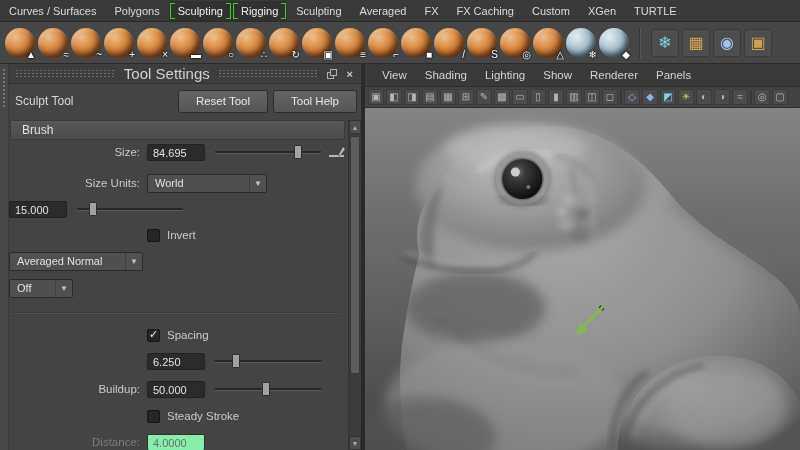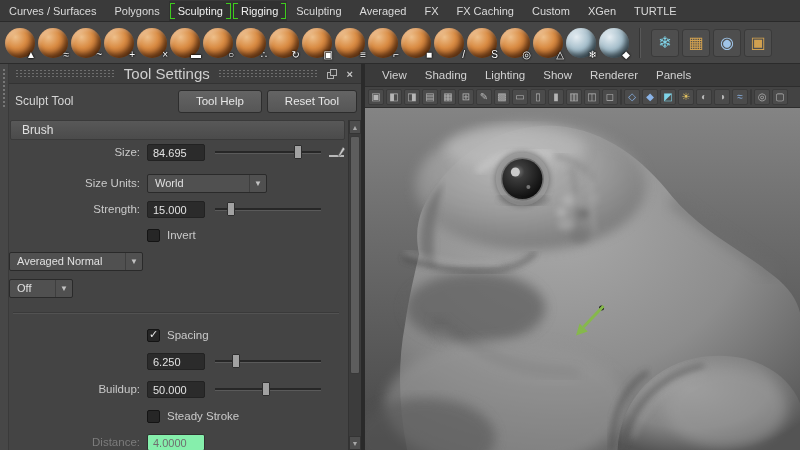--- a/index.html
+++ b/index.html
@@ -238,22 +238,22 @@
       <span class="float-icon">
           <i></i>
           <i></i>
         </span>
       <span class="close-icon">×</span>
     </div>
 
     <div class="ts-toolrow">
       <span class="ts-toolname">Sculpt Tool</span>
       <span class="ts-btns">
+        <button class="ts-btn">Reset Tool</button>
         <button class="ts-btn">Tool Help</button>
-        <button class="ts-btn">Reset Tool</button>
       </span>
     </div>
 
     <div class="ts-body">
       <div class="brush-bar">Brush</div>
 
       <div class="ts-row" style="top:21px">
         <span class="ts-label">Size:</span>
         <span class="ts-input">84.695</span>
         <span class="ts-slider">
@@ -268,21 +268,20 @@
 
       <div class="ts-row" style="top:52px">
         <span class="ts-label">Size Units:</span>
         <span class="dropdown" style="width:120px">
           <span>World</span>
           <span class="dd-arrow">▼</span>
         </span>
       </div>
 
       <div class="ts-row" style="top:78px">
-        <span class="ts-label">Strength:</span>
         <span class="ts-input">15.000</span>
         <span class="ts-slider">
           <span class="groove"></span>
           <span class="handle" style="left: 15%;"></span>
         </span>
       </div>
 
       <div class="ts-row" style="top:104px">
         <span class="ts-label"></span>
         <span class="checkbox">

